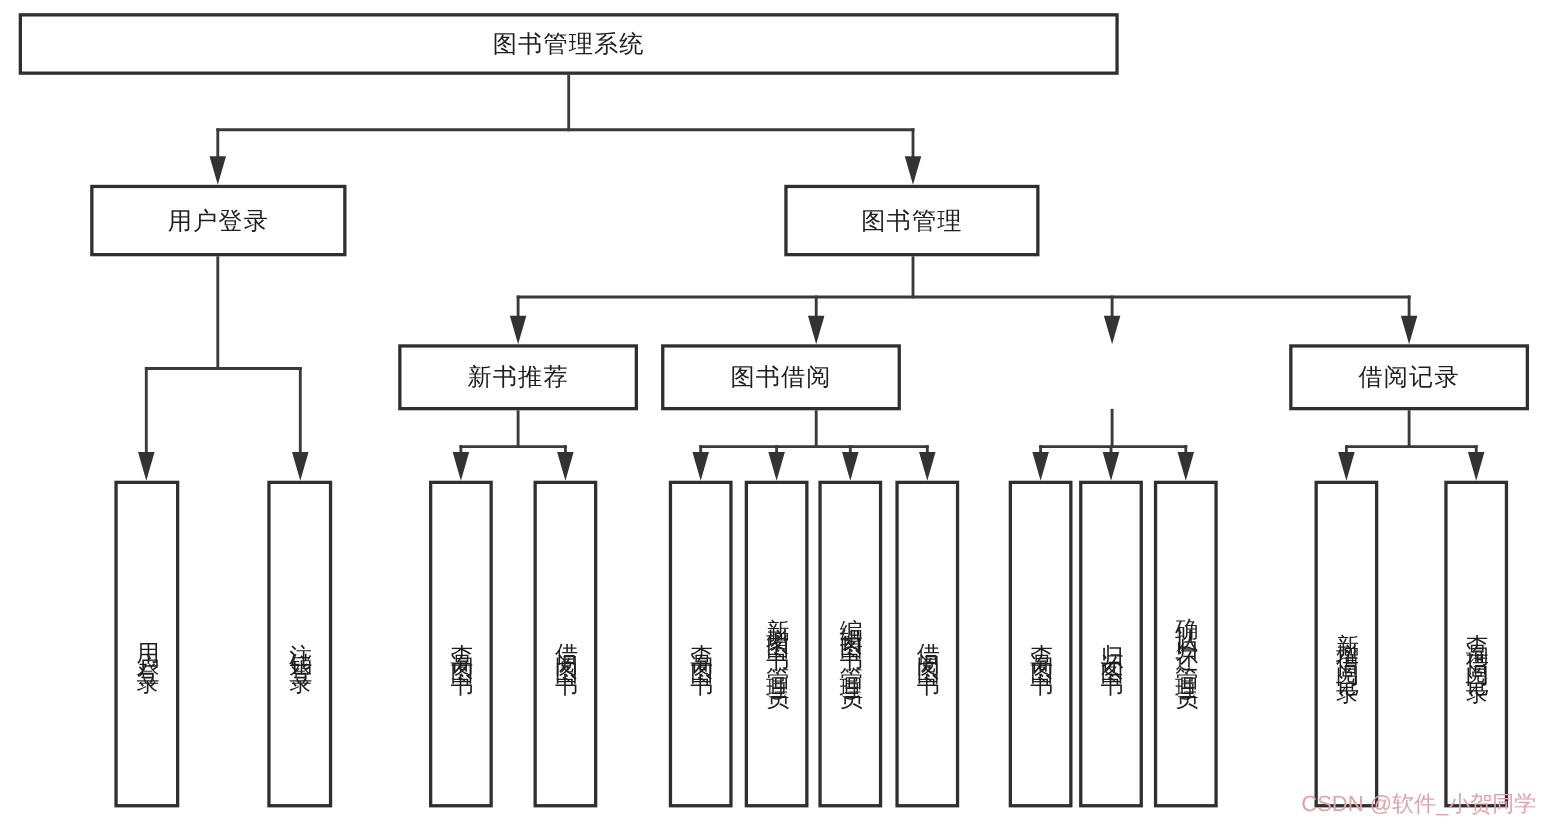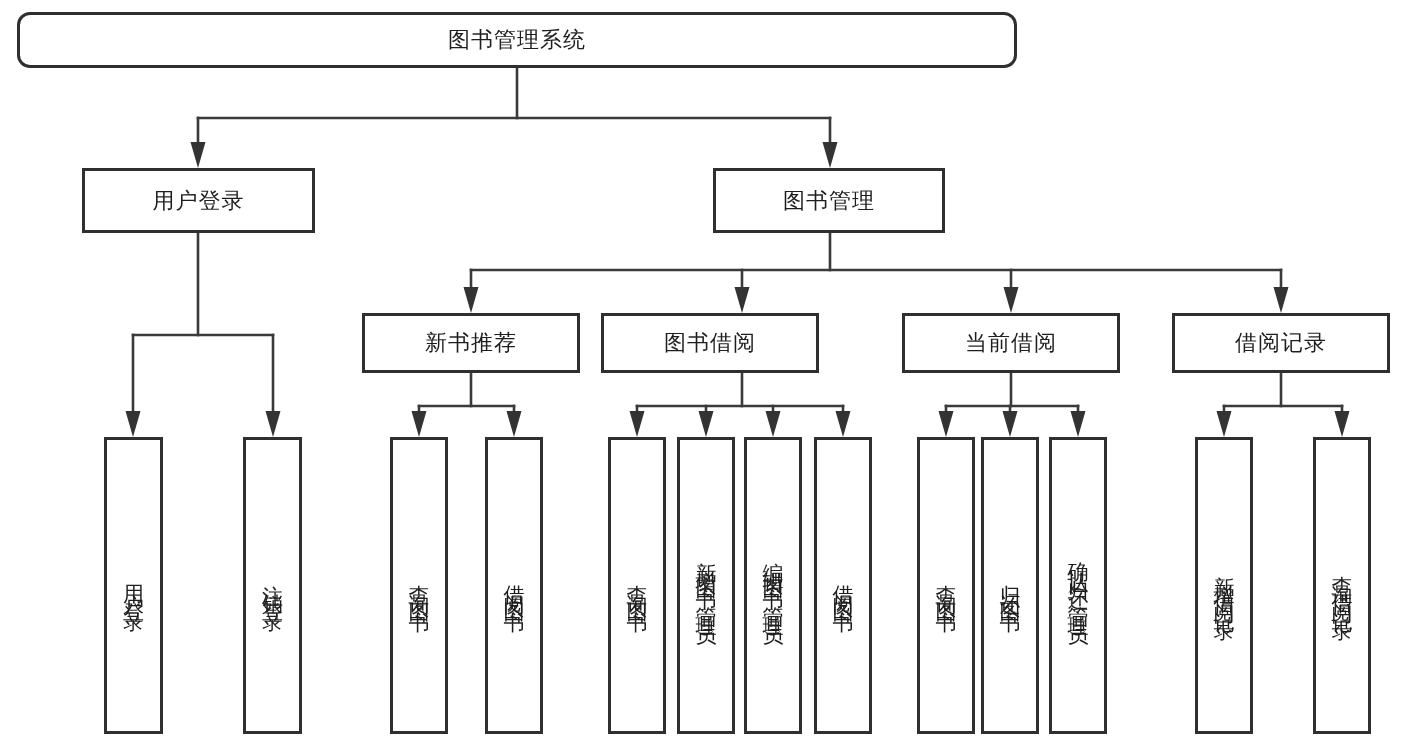--- a/index.html
+++ b/index.html
@@ -46,21 +46,21 @@
   }
   .vlabel {
     writing-mode: vertical-rl;
     text-orientation: mixed;
     font-size: 21px;
     letter-spacing: 9px;
     white-space: nowrap;
     color: #1e1e1e;
   }
   
-  .box-root     { left: 17px;   top: 12px;  width: 1000px; height: 56px; border-radius: 13px; }
+  .box-root     { left: 17px;   top: 12px;  width: 1000px; height: 56px; }
   .box-l2a      { left: 82px;   top: 168px; width: 233px;  height: 65px; }
   .box-l2b      { left: 713px;  top: 168px; width: 232px;  height: 65px; }
   .box-l3       { top: 313px; width: 218px; height: 60px; }
   .box-l3-1     { left: 362px; }
   .box-l3-2     { left: 601px; }
   .box-l3-3     { left: 902px; }
   .box-l3-4     { left: 1172px; }
   .leaf         { top: 437px; width: 58px; height: 297px; }
   .leaf-g1a     { left: 104px; width: 59px; }
   .leaf-g1b     { left: 243px; width: 59px; }
@@ -162,23 +162,20 @@
   <div class="nbox box-l2b">
     <span class="hlabel">图书管理</span>
   </div>
 
   <div class="nbox box-l3 box-l3-1">
     <span class="hlabel">新书推荐</span>
   </div>
   <div class="nbox box-l3 box-l3-2">
     <span class="hlabel">图书借阅</span>
   </div>
-  <div class="nbox box-l3 box-l3-3">
-    <span class="hlabel">当前借阅</span>
-  </div>
   <div class="nbox box-l3 box-l3-4">
     <span class="hlabel">借阅记录</span>
   </div>
 
   <div class="nbox leaf leaf-g1a">
     <span class="vlabel">用户登录</span>
   </div>
   <div class="nbox leaf leaf-g1b">
     <span class="vlabel">注销登录</span>
   </div>
@@ -213,14 +210,15 @@
     <span class="vlabel">确认归还（管理员）</span>
   </div>
 
   <div class="nbox leaf leaf-g5a">
     <span class="vlabel">新增借阅记录</span>
   </div>
   <div class="nbox leaf leaf-g5b">
     <span class="vlabel">查询借阅记录</span>
   </div>
 
+  <div class="watermark">CSDN @软件_小贺同学</div>
 
 </div>
 
 </body></html>

